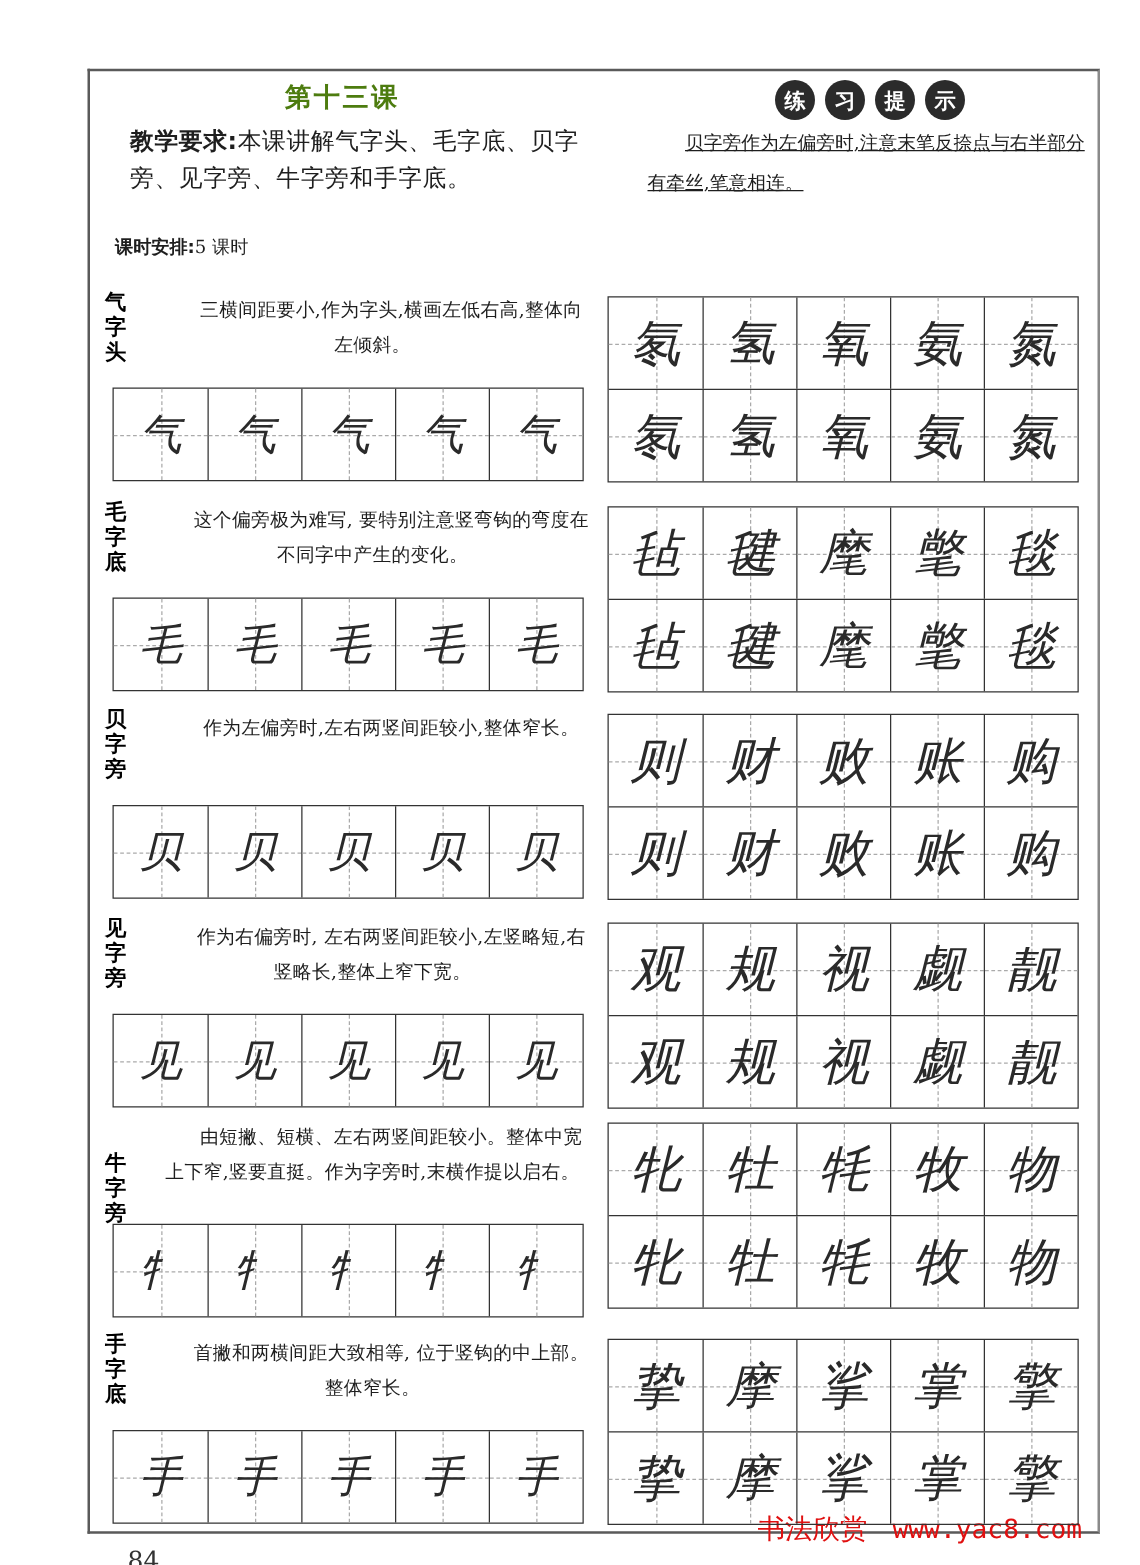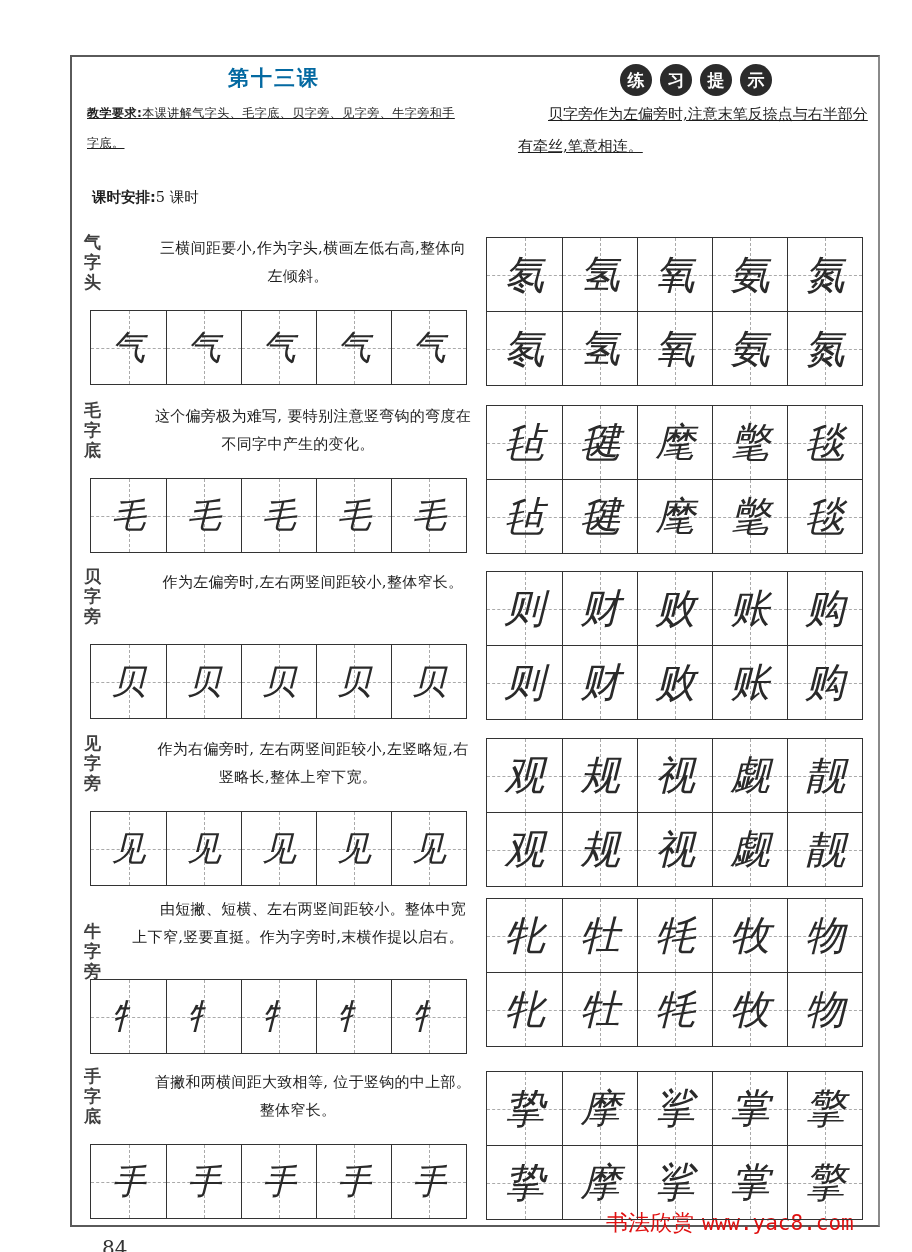--- a/index.html
+++ b/index.html
@@ -8,45 +8,44 @@
     background:#ffffff; color:#1e1e1e;
     font-family:"DejaVu Serif", "Liberation Serif", serif;
   }
   .frame {
     position:absolute; left:70px; top:55px; width:810px; height:1172px;
     border:2px solid #5a5a5a; border-bottom-width:2px; box-sizing:border-box;
     border-right:2px solid #8a8a8a;
   }
   .lesson-title {
     position:absolute; left:228px; top:64px; font-size:21px; font-weight:bold;
-    font-family:"DejaVu Sans", "Liberation Sans", sans-serif; letter-spacing:2px; color:#0369a1;
+    font-family:"DejaVu Sans", "Liberation Sans", sans-serif; letter-spacing:2px; color:#4d7c0f;
   }
   .req {
-    position:absolute; left:87px; top:98px; width:380px; font-size:12px; line-height:30px;
+    position:absolute; left:104px; top:98px; width:380px; font-size:19px; line-height:30px;
     letter-spacing:0.5px;
-    text-decoration:underline;
   }
   .req b, .sched b { font-family:"DejaVu Sans", "Liberation Sans", sans-serif; font-weight:bold; }
   .sched { position:absolute; left:92px; top:188px; font-size:14.5px; }
   .tips-badges { position:absolute; left:620px; top:64px; display:flex; gap:8px; }
   .badge {
     width:32px; height:32px; border-radius:50%; background:#2b2b2b; color:#fff;
     display:flex; align-items:center; justify-content:center; font-size:17px; font-weight:bold;
     font-family:"DejaVu Sans", "Liberation Sans", sans-serif;
   }
   .tips-text {
     position:absolute; left:518px; top:98px; width:352px; font-size:15px; line-height:32px;
     text-indent:2em;
     text-decoration:underline;
   }
 
   .section { position:absolute; left:80px; width:400px; }
   .sec-label {
     position:absolute; left:4px; top:0; width:22px; font-size:17px; line-height:20px;
-    font-family:"DejaVu Sans", "Liberation Sans", sans-serif; font-weight:bold; color:#404040;
+    font-family:"DejaVu Sans", "Liberation Sans", sans-serif; font-weight:bold; color:#000000;
   }
   .sec-desc {
     position:absolute; left:44px; top:2px; width:348px; font-size:15px; line-height:28px;
     text-indent:2em; letter-spacing:0.3px;text-align:center;
   }
   .grid { position:absolute; display:flex; flex-direction:column; border:1.5px solid #333; box-sizing:border-box; }
   .grid .row { display:flex; }
   .grid .row + .row { border-top:1.5px solid #333; }
   .cell {
     width:75px; height:73px; position:relative; box-sizing:border-box;
@@ -61,21 +60,21 @@
   .cell::after {
     content:""; position:absolute; top:0; bottom:0; left:50%;
     border-left:1px dashed #aaa;
   }
   .cell span { position:relative; z-index:1; font-style:italic; }
   .small-grid .cell { font-size:34px; }
   .watermark {
     position:absolute; left:606px; top:1208px; color:#e01010; font-size:22px;
     font-family:"DejaVu Serif", serif; white-space:nowrap;
   }
-  .watermark .url { font-family:"DejaVu Sans Mono", "Liberation Mono", monospace; font-size:21px; margin-left:8px;text-align:center; }
+  .watermark .url { font-family:"DejaVu Sans Mono", "Liberation Mono", monospace; font-size:21px; margin-left:20px;text-align:center; }
   .page-num { position:absolute; left:102px; top:1236px; font-size:20px; color:#333; }
 </style>
 </head>
 <body>
 
 <div class="frame"></div>
 
 <div class="lesson-title">第十三课</div>
 
 <div class="req">

